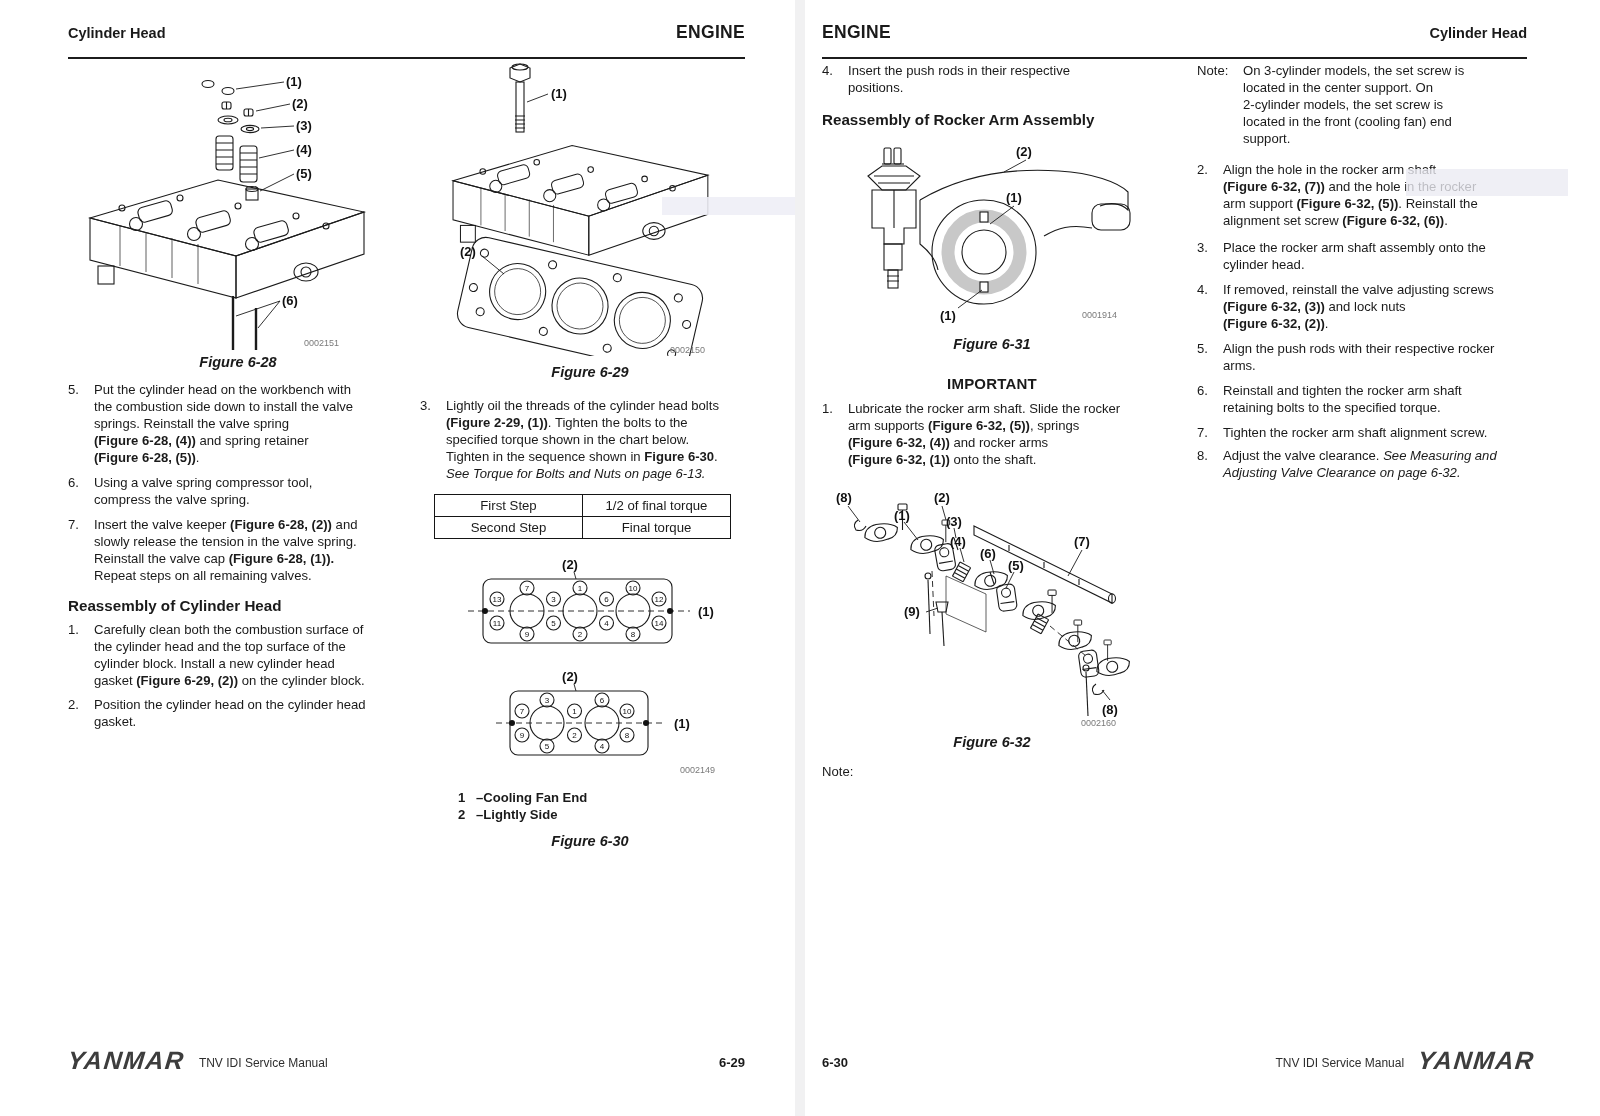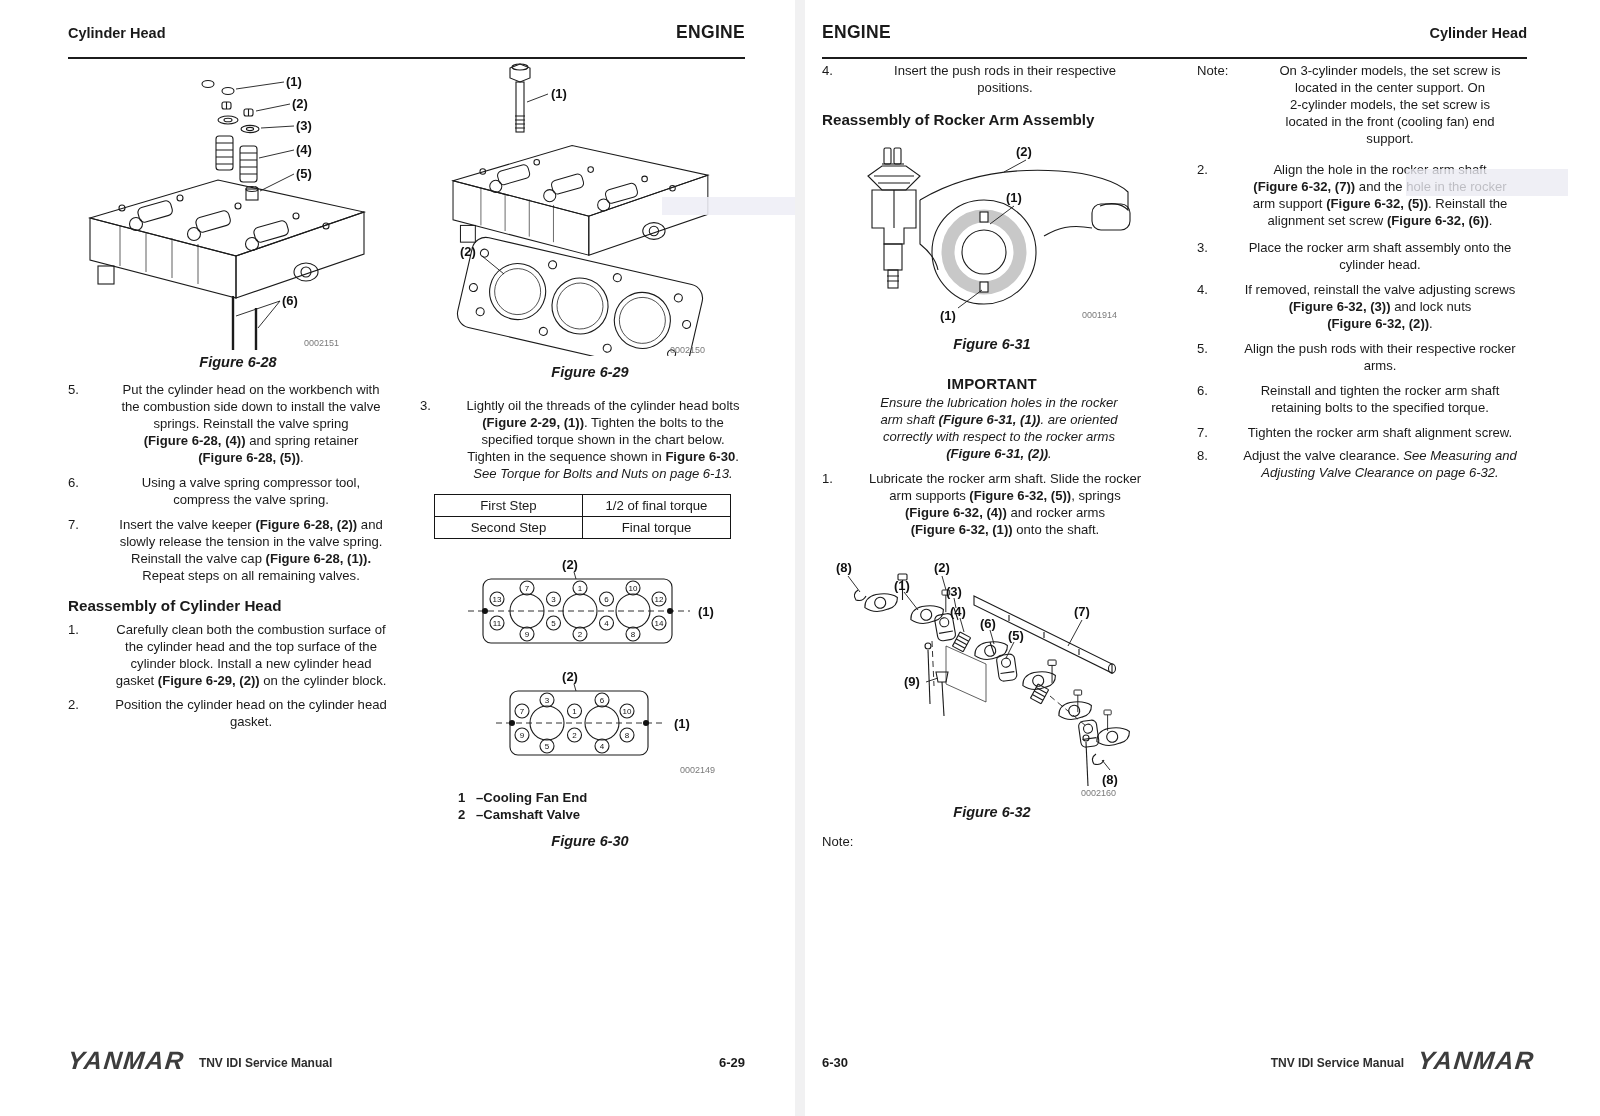--- a/index.html
+++ b/index.html
@@ -18,21 +18,21 @@
   .h-big{font-size:17.5px;font-weight:bold;letter-spacing:.3px;}
 
   .col{position:absolute;font-size:13.1px;line-height:17px;}
   .pleft .col1{left:68px;top:58px;width:340px;}
   .pleft .col2{left:420px;top:56px;width:340px;}
   .pright .col1{left:17px;top:58px;width:340px;}
   .pright .col2{left:392px;top:58px;width:340px;}
 
   .li{display:flex;}
   .li .n{width:26px;flex:none;}
-  .runs{white-space:pre-wrap;text-align:center;}
+  .runs{white-space:pre-wrap;}
   .li .runs{flex:1;}
   .b{font-weight:bold;} .i{font-style:italic;}
   .sechead{font-size:15.2px;font-weight:bold;}
   .cap{font-weight:bold;font-style:italic;font-size:14.5px;text-align:center;}
   .imp{font-weight:bold;font-size:15px;text-align:center;letter-spacing:.2px;}
   .impbody{margin-left:26px;width:302px;}
   .note{display:flex;}
   .note .nl{width:46px;flex:none;}
   .note .runs{flex:1;}
 
@@ -52,21 +52,21 @@
   .draw{stroke:#1b1b1b;fill:none;stroke-width:1.1;}
   .thin{stroke:#1b1b1b;fill:none;stroke-width:.7;}
   .lead{stroke:#1b1b1b;stroke-width:.9;fill:none;}
   .dash{stroke:#1b1b1b;stroke-width:.9;fill:none;stroke-dasharray:6 4;}
 
   .pfooter{position:absolute;top:1042px;height:30px;display:flex;align-items:flex-end;}
   .pleft  .pfooter{left:68px;width:677px;}
   .pright .pfooter{left:17px;width:713px;}
   .logo{font-size:25px;font-weight:bold;font-style:italic;letter-spacing:1.5px;
         color:#3d3d3d;transform:skewX(-6deg);display:inline-block;line-height:24px;}
-  .manual{font-size:12px;color:#2e2e2e;margin:16px 14px 2px 14px;font-weight:bold;}
+  .manual{font-size:12px;color:#2e2e2e;margin:16px 14px 2px 14px;}
   .pagenum{font-size:13px;font-weight:bold;margin-bottom:2px;}
   .spacer{flex:1;}
 
   .hl{position:absolute;pointer-events:none;}
   .hl1{left:662px;top:197px;width:133px;height:18px;background:rgba(238,238,246,.88);}
   .hl2{left:1406px;top:169px;width:162px;height:27px;background:rgba(235,235,242,.78);}
 </style>
 </head>
 <body>
 
@@ -347,21 +347,21 @@
         </g>
       </svg>
 
       <div class="legend">
         <div class="legendrow">
           <span class="num">1</span>
           <span>–Cooling Fan End</span>
         </div>
         <div class="legendrow">
           <span class="num">2</span>
-          <span>–Camshaft Valve</span>
+          <span>–Lightly Side</span>
         </div>
       </div>
       <div class="cap" style="margin-top:10px;">Figure 6-30</div>
     </div>
 
     <div class="pfooter">
       <span class="logo">YANMAR</span>
       <span class="manual">TNV IDI Service Manual</span>
       <span class="spacer"></span>
       <span class="pagenum">6-29</span>
@@ -411,24 +411,20 @@
           <line class="lead" x1="124" y1="168" x2="148" y2="150"></line>
           <text class="callout" x="182" y="16">(2)</text>
           <text class="callout" x="172" y="62">(1)</text>
           <text class="callout" x="106" y="180">(1)</text>
           <text class="idtxt" x="248" y="178">0001914</text>
         </g>
       </svg>
       <div class="cap" style="margin-top:6px;">Figure 6-31</div>
 
       <div class="imp" style="margin-top:22px;">IMPORTANT</div>
-      <div class="runs impbody" style="margin-top:2px;"><span class="i">Ensure the lubrication holes in the rocker
-arm shaft </span><span class="b i">(Figure 6-31, (1))</span><span class="i">. are oriented
-correctly with respect to the rocker arms
-</span><span class="b i">(Figure 6-31, (2))</span><span class="i">.</span></div>
 
       <div class="li" style="margin-top:8px;">
         <span class="n">1.</span>
         <span class="runs"><span>Lubricate the rocker arm shaft. Slide the rocker
 arm supports </span><span class="b">(Figure 6-32, (5))</span><span>, springs
 </span><span class="b">(Figure 6-32, (4))</span><span> and rocker arms
 </span><span class="b">(Figure 6-32, (1))</span><span> onto the shaft.</span></span>
       </div>
 
       <svg width="330" height="252" viewBox="0 0 330 252" style="margin-top:8px;margin-left:2px;">

